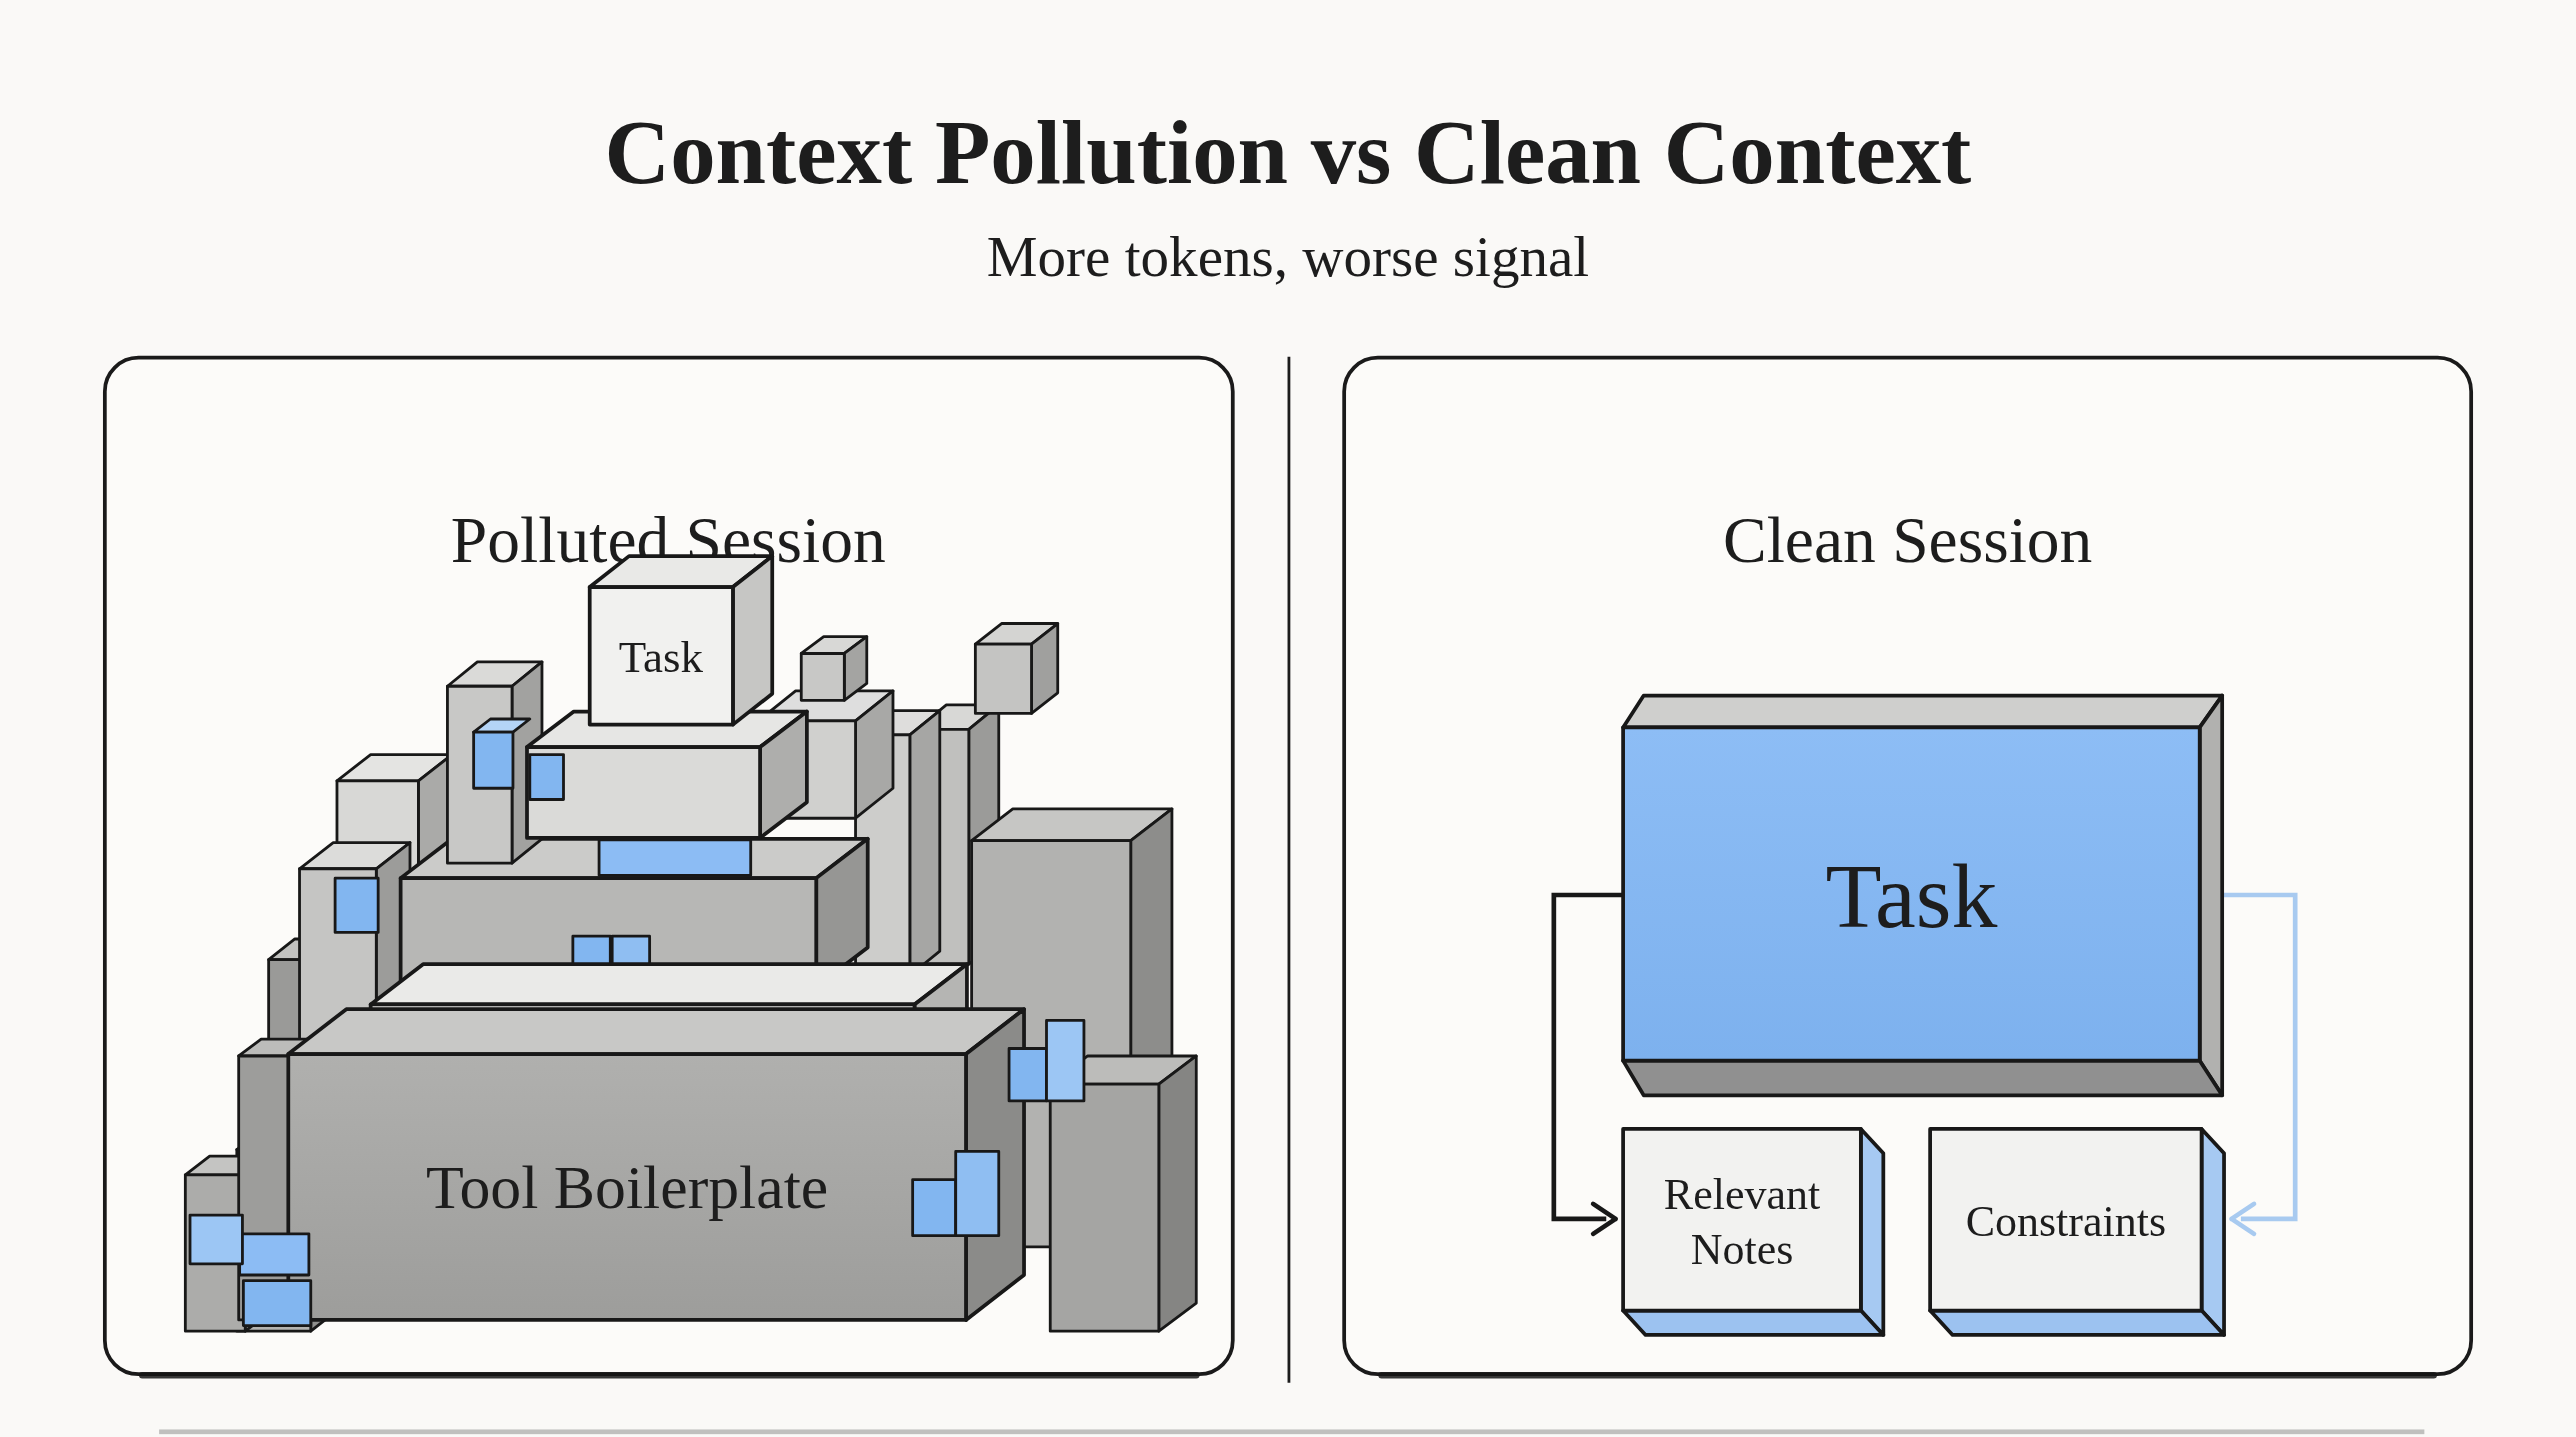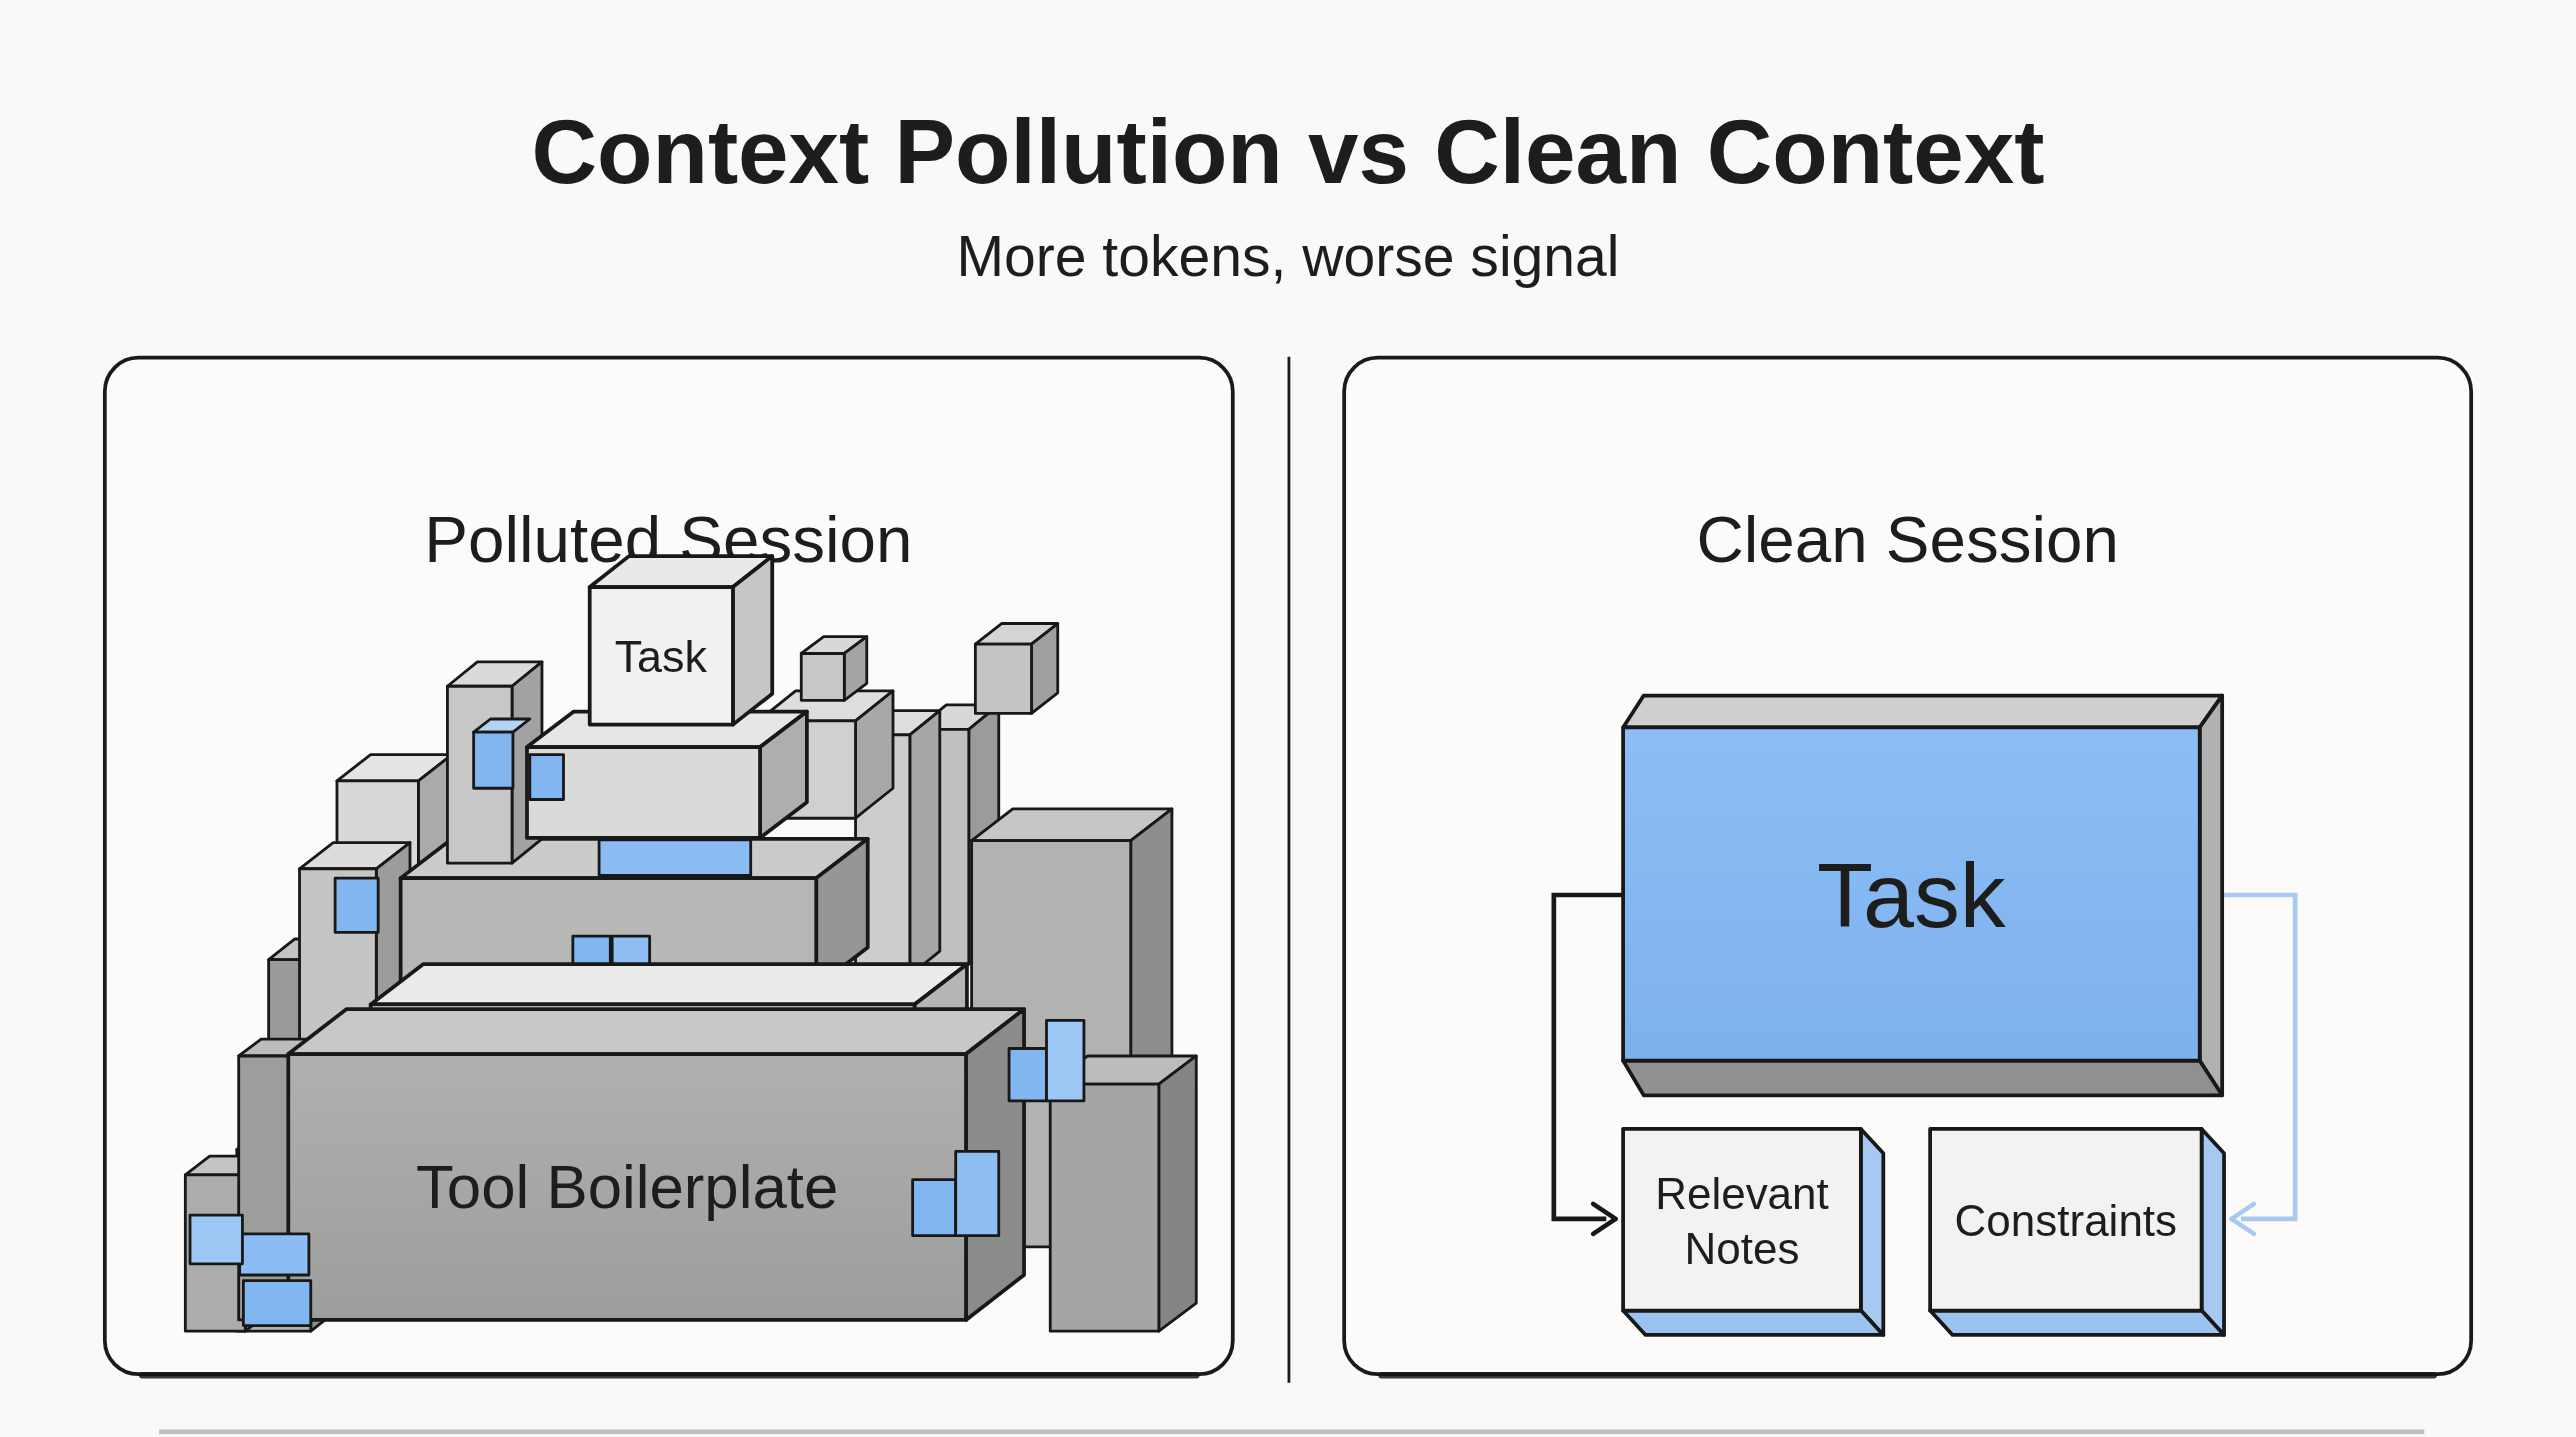--- a/index.html
+++ b/index.html
@@ -1,16 +1,16 @@
 <!DOCTYPE html>
 <html style="font-size:15px"><head>
 <meta charset="utf-8">
 <style>
   html,body{margin:0;padding:0;width:2576px;height:1438px;overflow:hidden;background:#faf9f7;}
-  .stage{position:relative;width:2576px;height:1438px;font-family:Liberation Sans, sans-serif;}
+  .stage{position:relative;width:2576px;height:1438px;font-family:Liberation Serif, serif;}
   svg{position:absolute;left:0;top:0;}
   text{fill:#1d1d1d;}
   .outl{stroke:#181818;stroke-width:4;stroke-linejoin:round;}
   .outl3{stroke:#181818;stroke-width:3;stroke-linejoin:round;}
 </style>
 </head>
 <body>
 
 <div class="stage">
 <svg width="2576" height="1438" viewBox="0 0 2752 1536">

